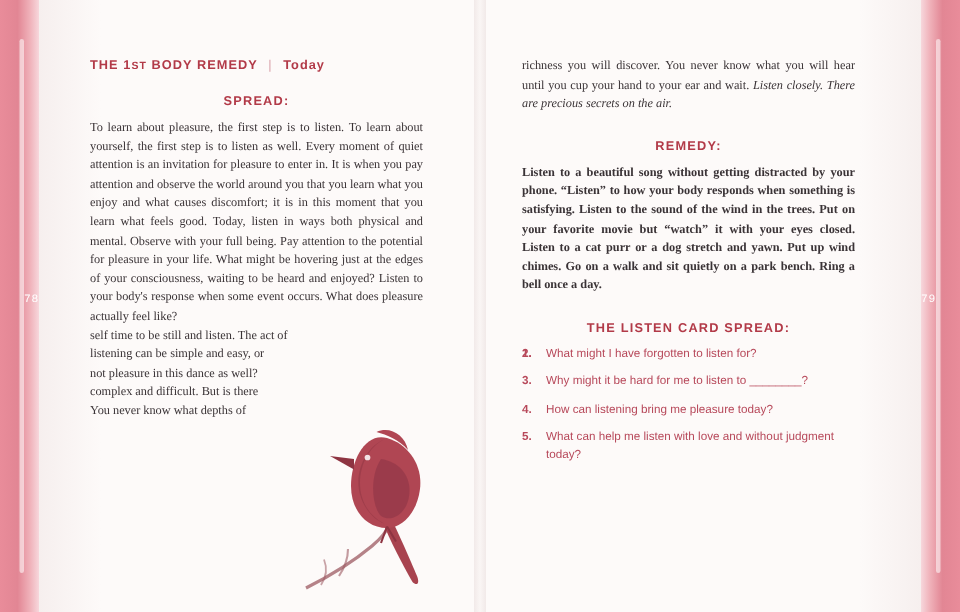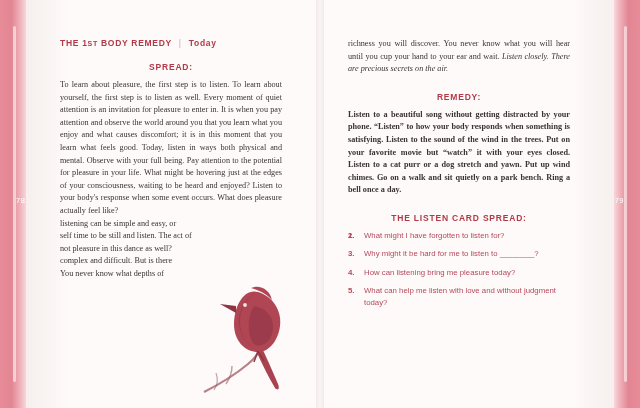--- a/index.html
+++ b/index.html
@@ -69,21 +69,21 @@
     position: absolute;
     left: 316px;
     top: 0;
     width: 8px;
     height: 408px;
     background: linear-gradient(to right, rgba(190,160,160,0.18), rgba(190,160,160,0.05), rgba(190,160,160,0.18));
   }
 
   .folio {
     position: absolute;
-    font-family: Liberation Sans, sans-serif;
+    font-family: Liberation Mono, monospace;
     font-size: 7.5px;
     color: #ffffff;
     letter-spacing: 0.5px;
   }
   .folio-left { left: 16px; top: 196px; }
   .folio-right { right: 16px; top: 196px; }
 
   .col {
     position: absolute;
     width: 222px;
@@ -198,22 +198,22 @@
       <span>BODY REMEDY</span>
       <span class="bar">|</span>
       <span class="listen">Today</span>
     </div>
 
     <div class="section-label">SPREAD:</div>
 
     <p class="body">To learn about pleasure, the first step is to listen. To learn about yourself, the first step is to listen as well. Every moment of quiet attention is an invitation for pleasure to enter in. It is when you pay attention and observe the world around you that you learn what you enjoy and what causes discomfort; it is in this moment that you learn what feels good. Today, listen in ways both physical and mental. Observe with your full being. Pay attention to the potential for pleasure in your life. What might be hovering just at the edges of your consciousness, waiting to be heard and enjoyed? Listen to your body's response when some event occurs. What does pleasure actually feel like?</p>
 
     <div class="wrap-text">
+      <span class="ln">self time to be still and listen. The act of</span>
       <span class="ln">listening can be simple and easy, or</span>
-      <span class="ln">self time to be still and listen. The act of</span>
       <span class="ln">not pleasure in this dance as well?</span>
       <span class="ln">complex and difficult. But is there</span>
       <span class="ln">You never know what depths of</span>
     </div>
   </div>
 
   <div class="bird-wrap">
     <svg width="96" height="126" viewBox="0 0 96 126" xmlns="http://www.w3.org/2000/svg">
 
       <path d="M8 120 C24 112 40 102 52 92 C58 87 62 82 64 77" stroke="#9c5a62" stroke-width="2.2" fill="none" opacity="0.75"></path>

